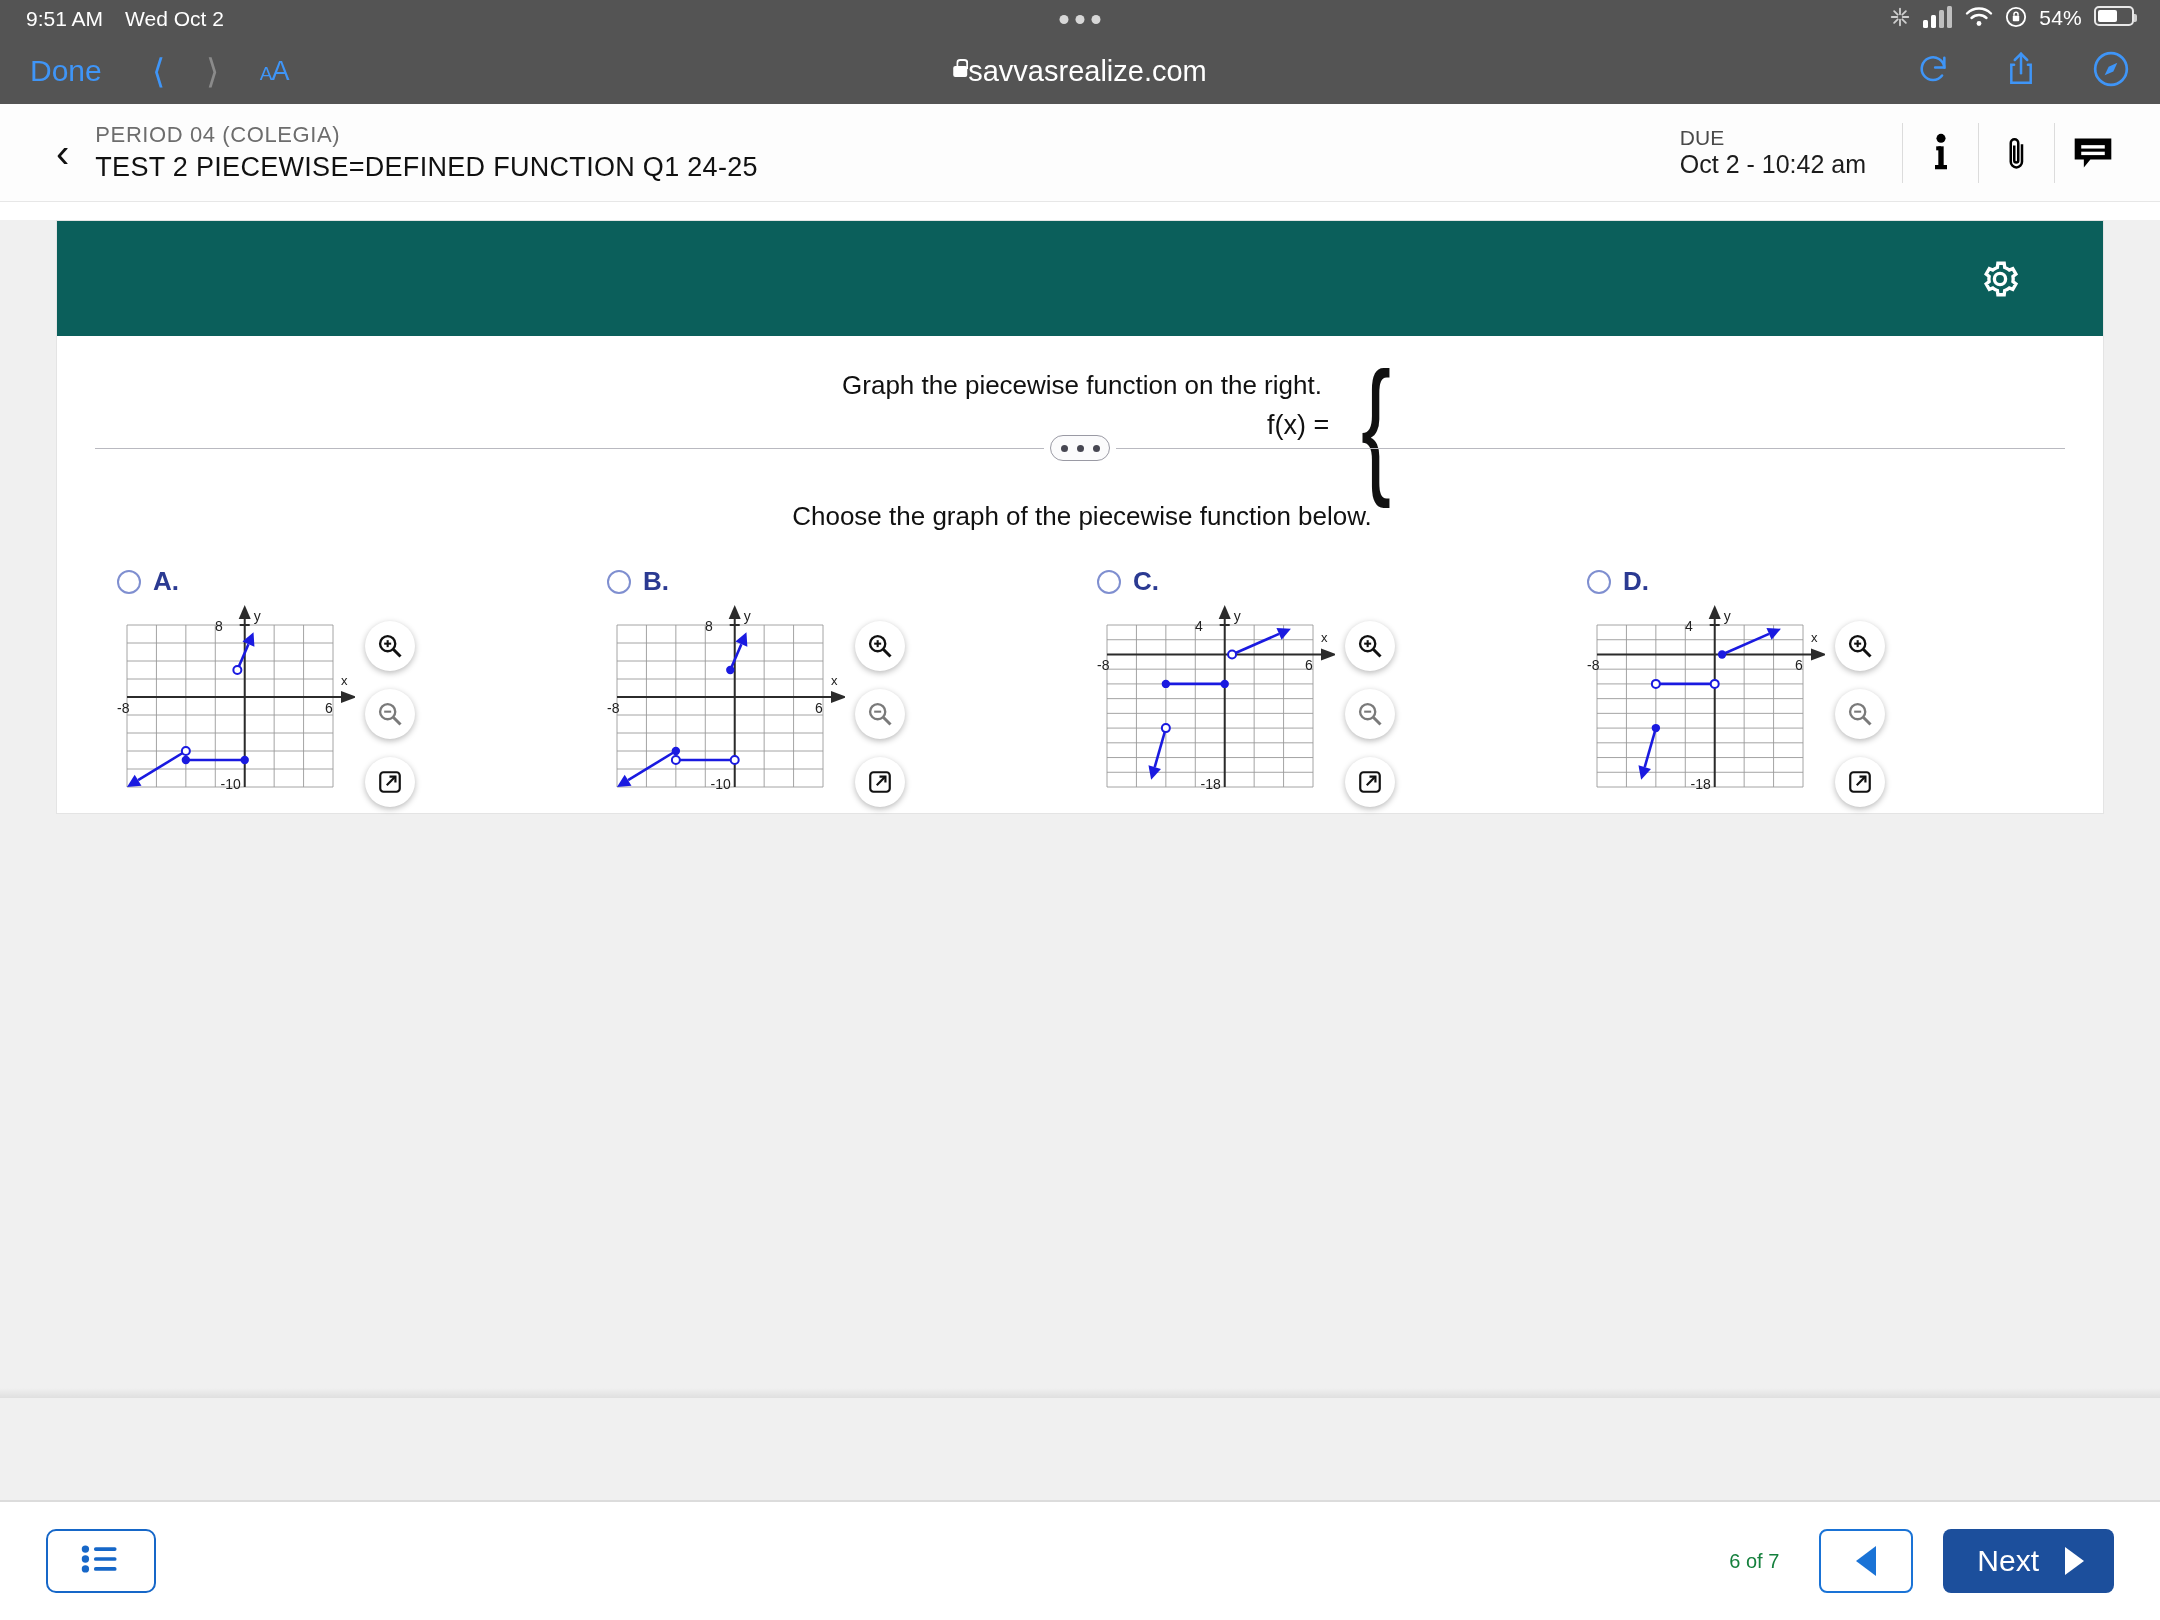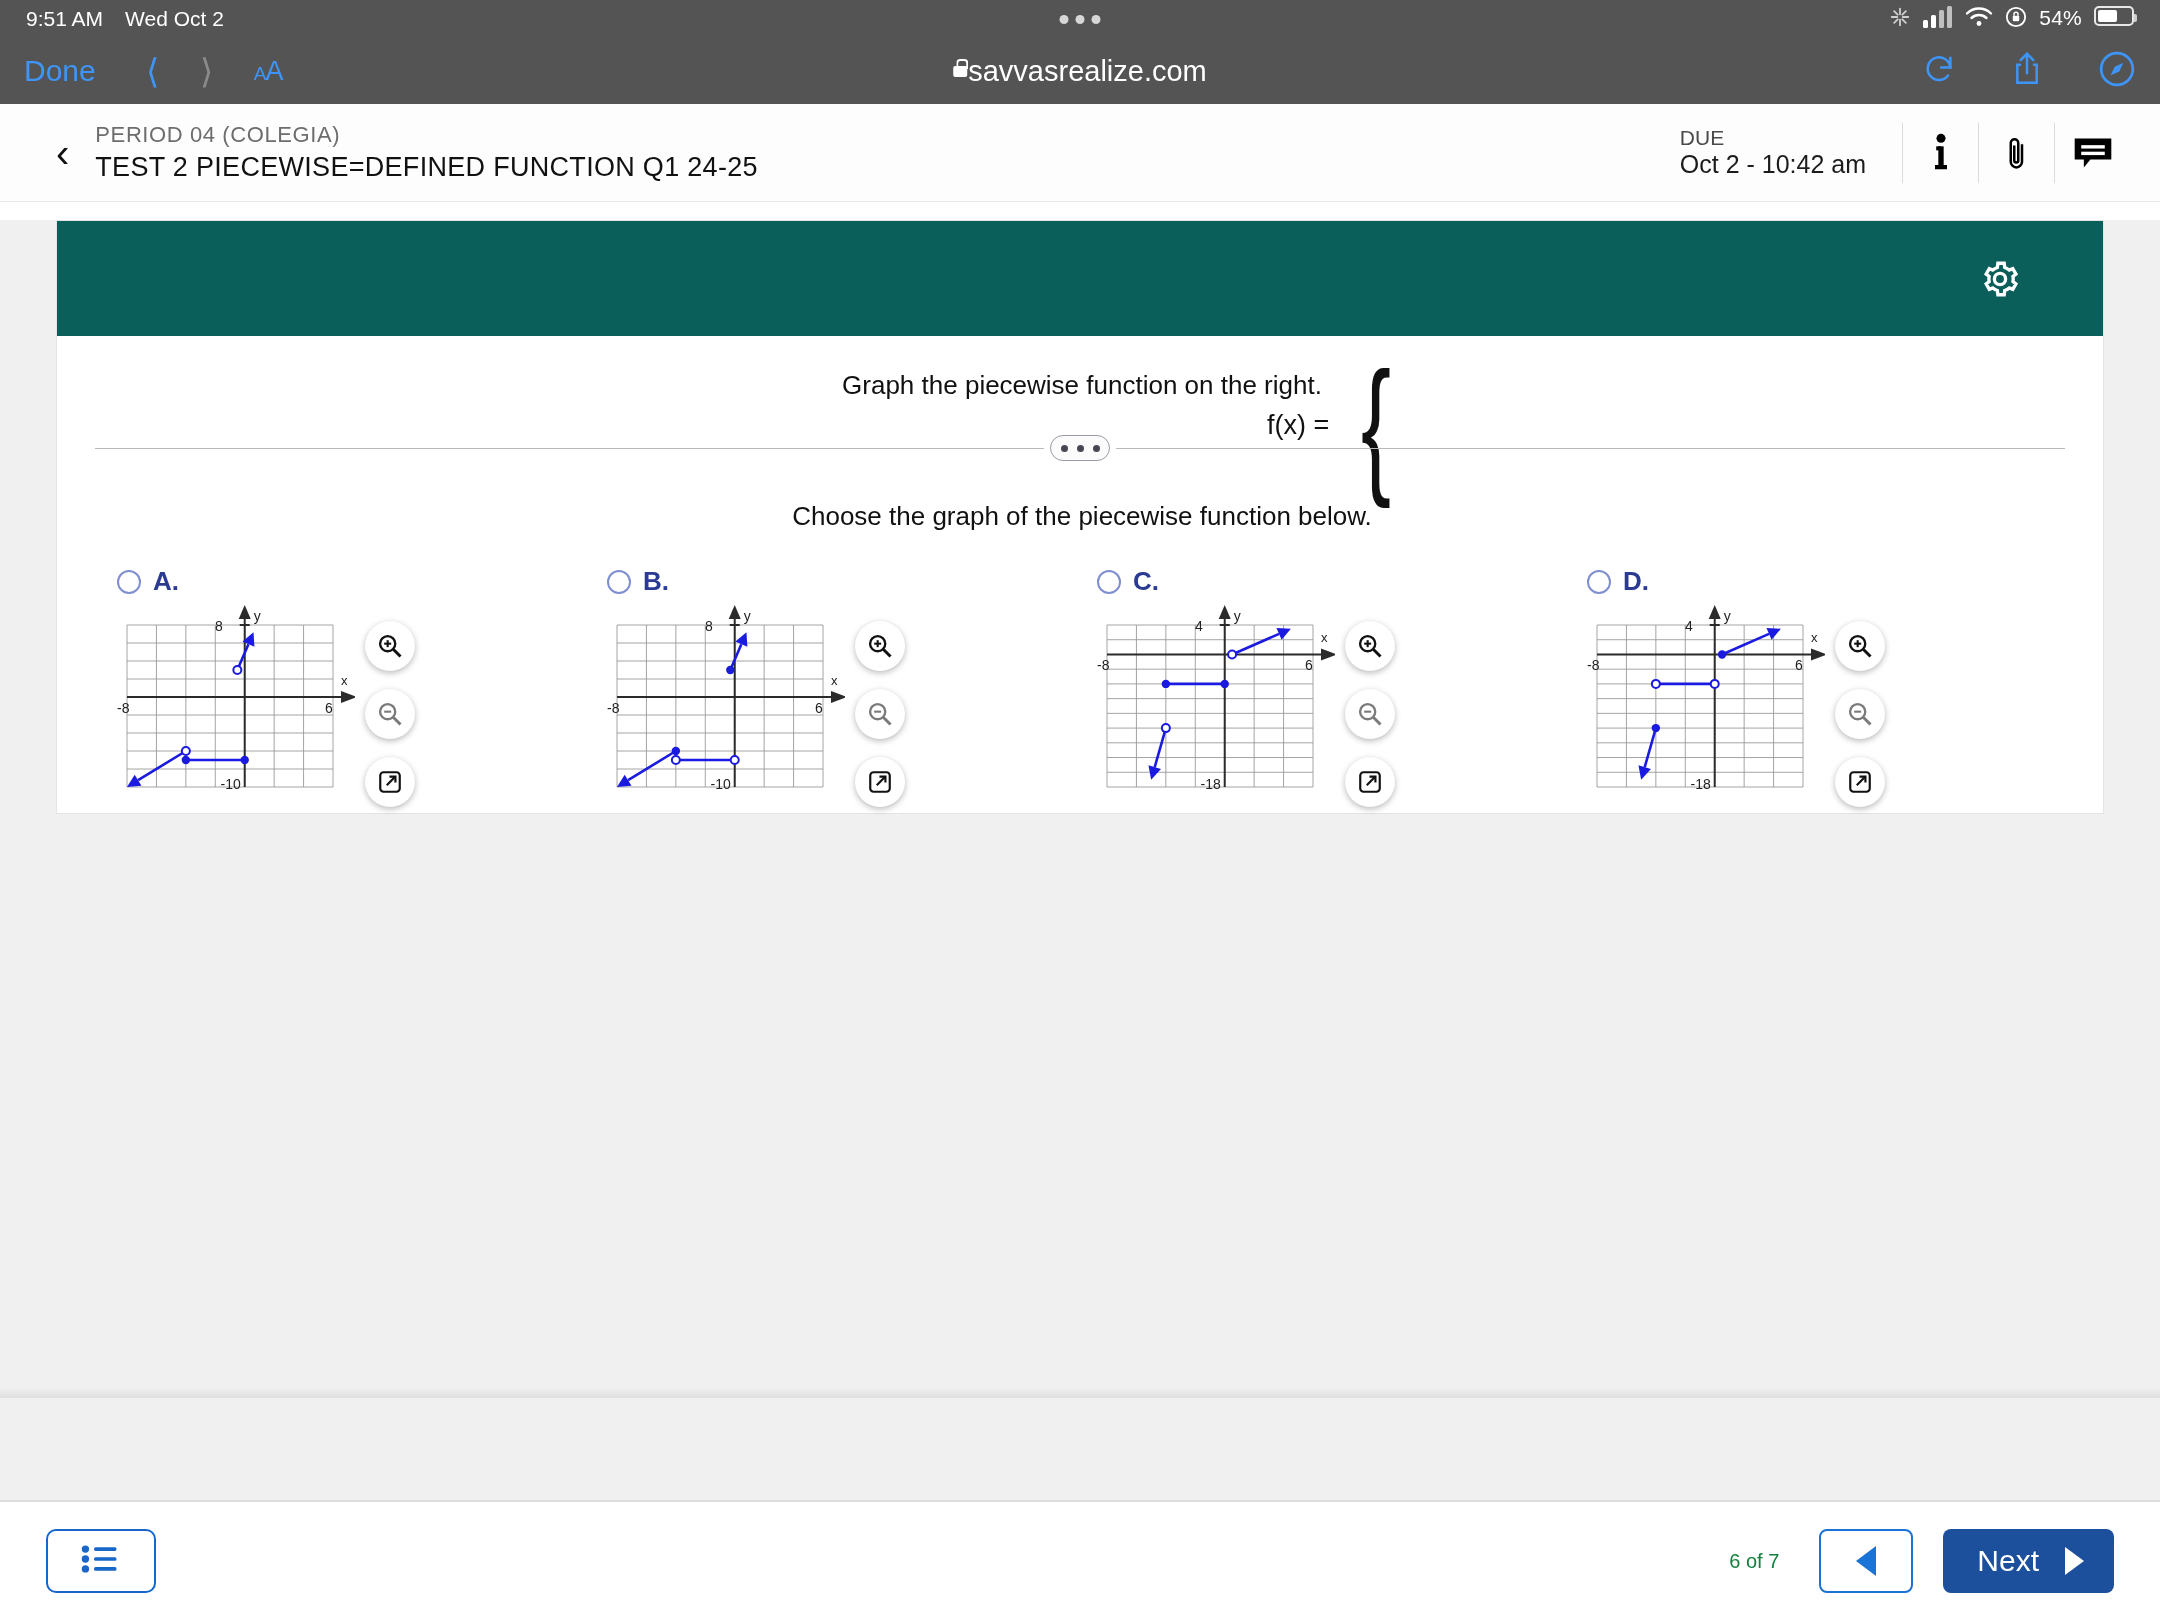--- a/index.html
+++ b/index.html
@@ -30,21 +30,21 @@
   }
   .batt::after { content:""; position:absolute; right:-5px; top:6px; width:3px; height:8px;
      background:#cfcfcf; border-radius:0 2px 2px 0; }
   .batt i { display:block; height:100%; width:58%; background:#fff; border-radius:2px; }
 
   
   .safari-bar {
     height: 66px; width: 100%;
     background: #545454;
     display: flex; align-items: center;
-    padding: 0 24px;
+    padding: 0 30px;
     position: relative;
   }
   .done-btn { color:#3f95f7; font-size:30px; margin-right:30px; }
   .nav-chev { font-size: 34px; color:#3f95f7; width:54px; text-align:center; font-weight:300;}
   .nav-chev.disabled { color:#8b8b8b; }
   .aa { color:#3f95f7; font-size:27px; margin-left:20px; letter-spacing:-1px;}
   .aa .small { font-size:19px; }
   .url-wrap {
     position:absolute; left:50%; transform:translateX(-50%);
     display:flex; align-items:center; gap:1px;

